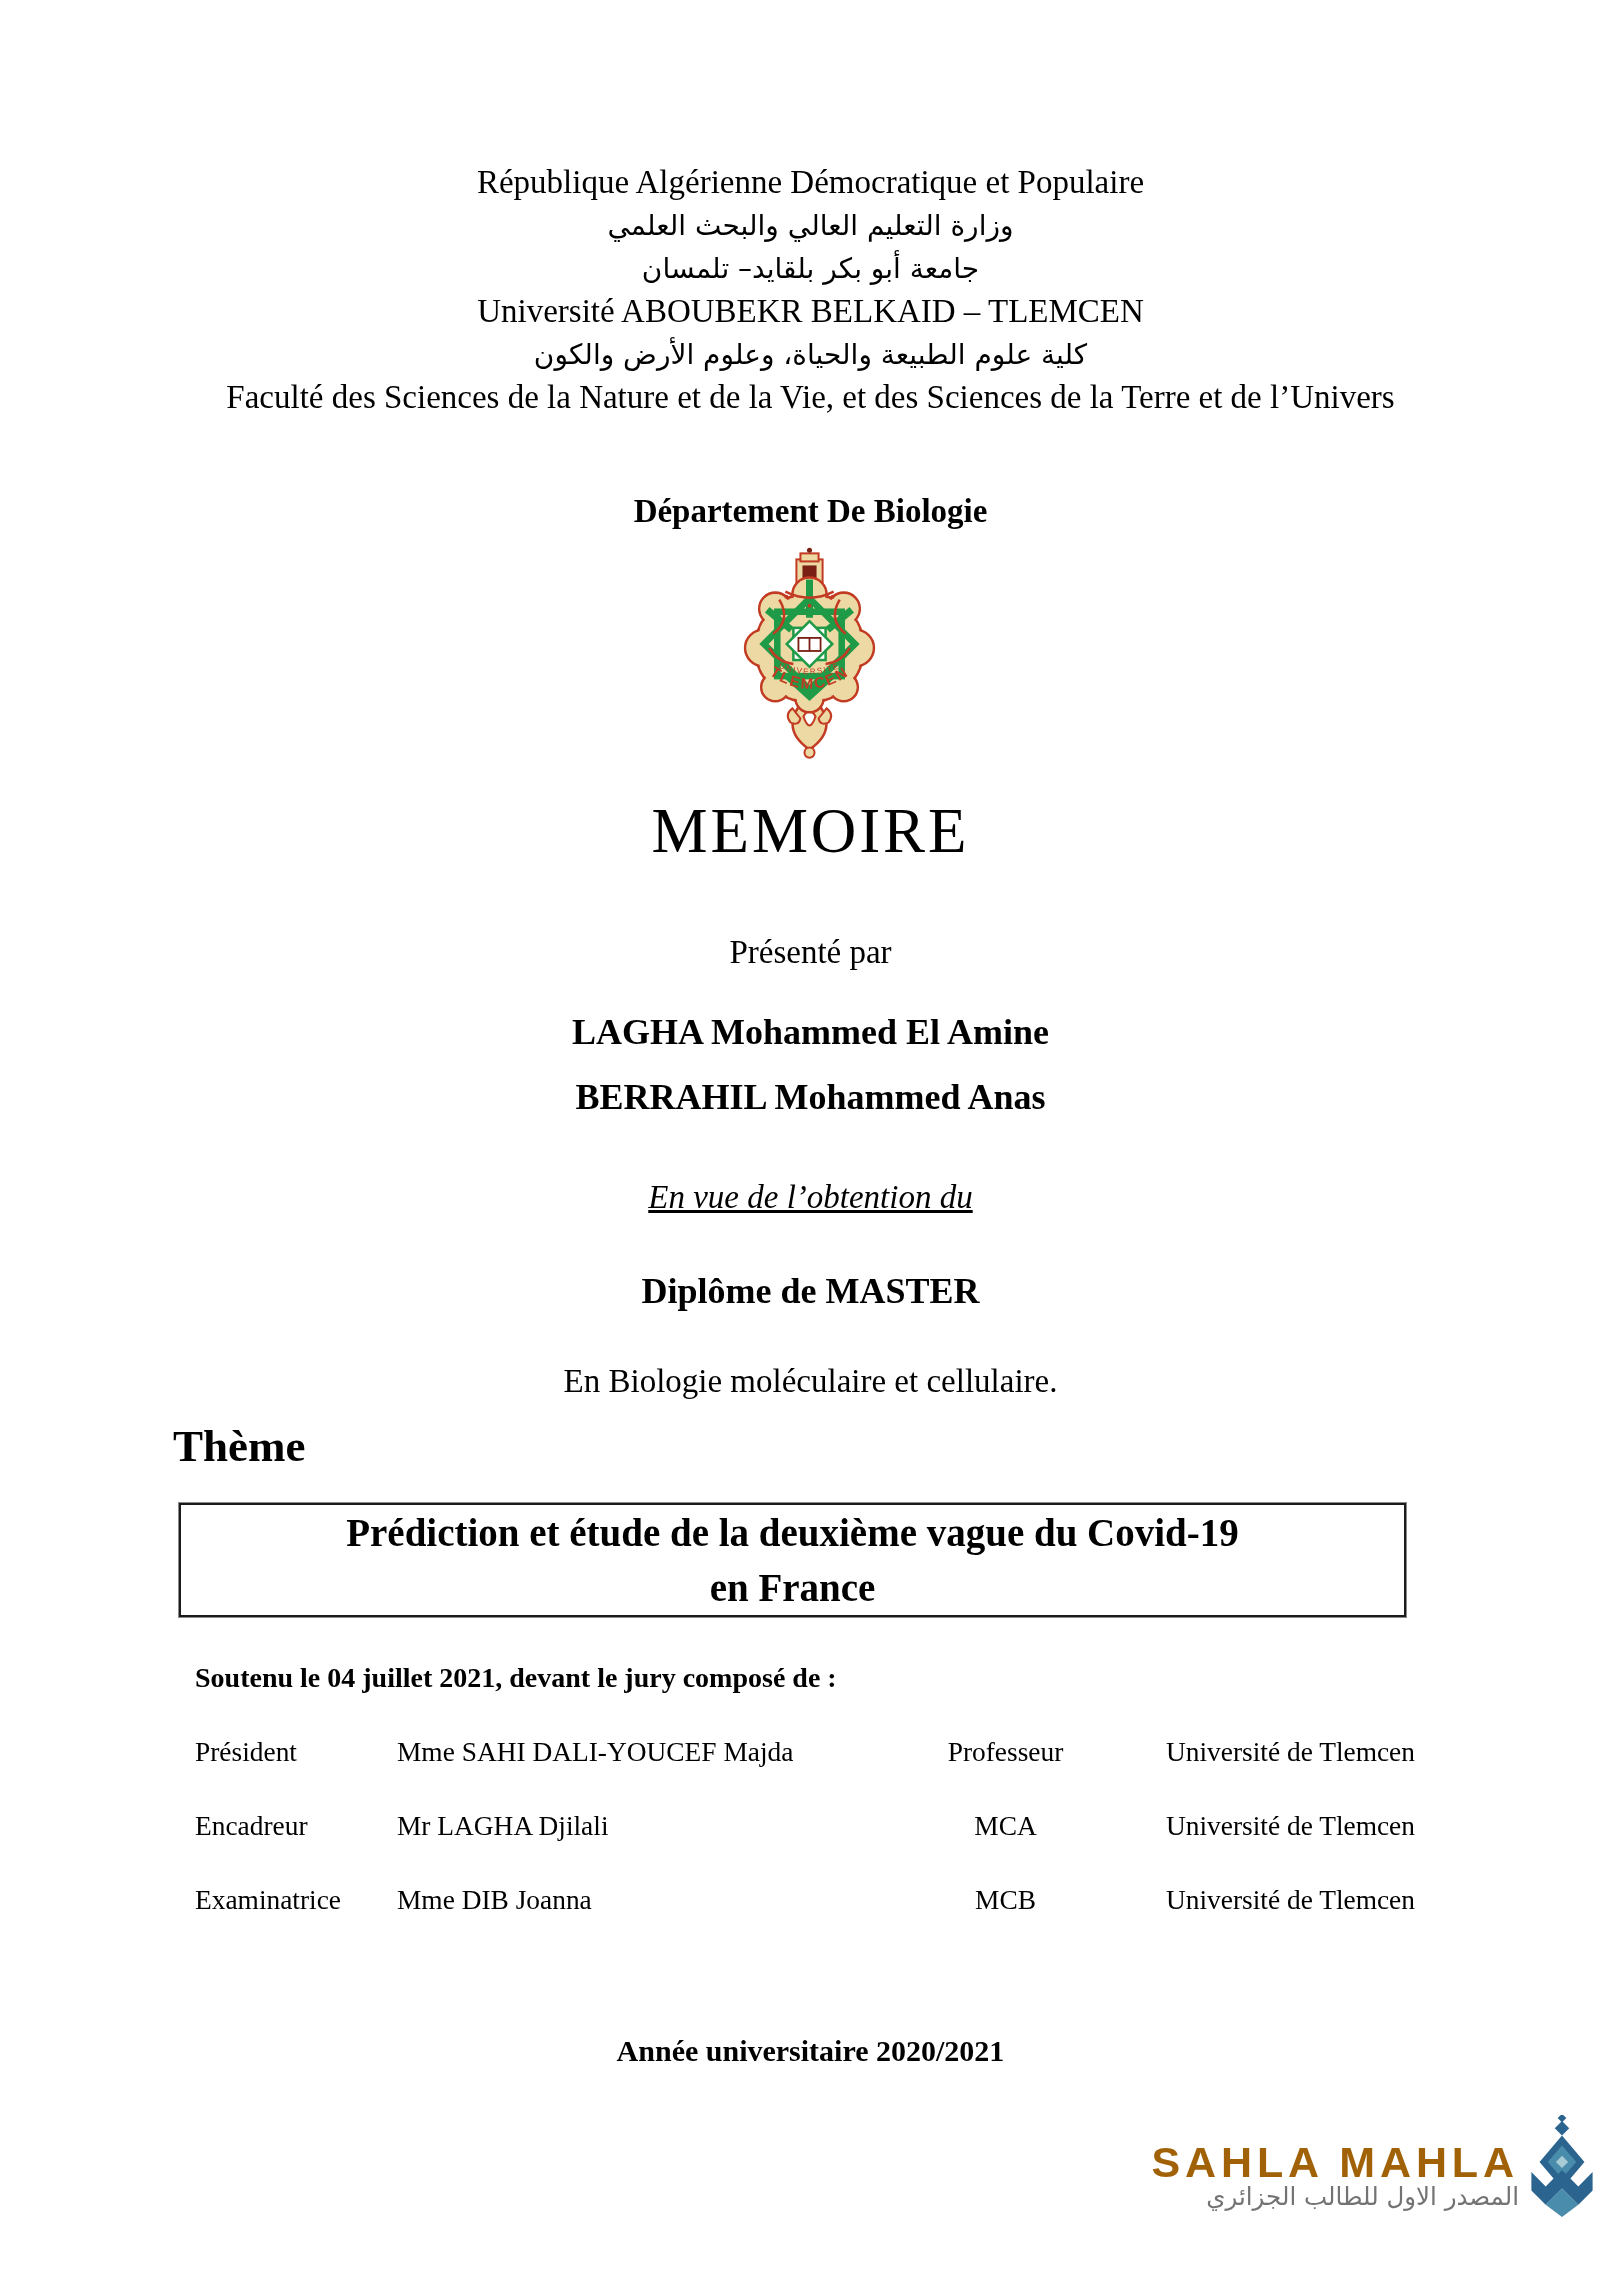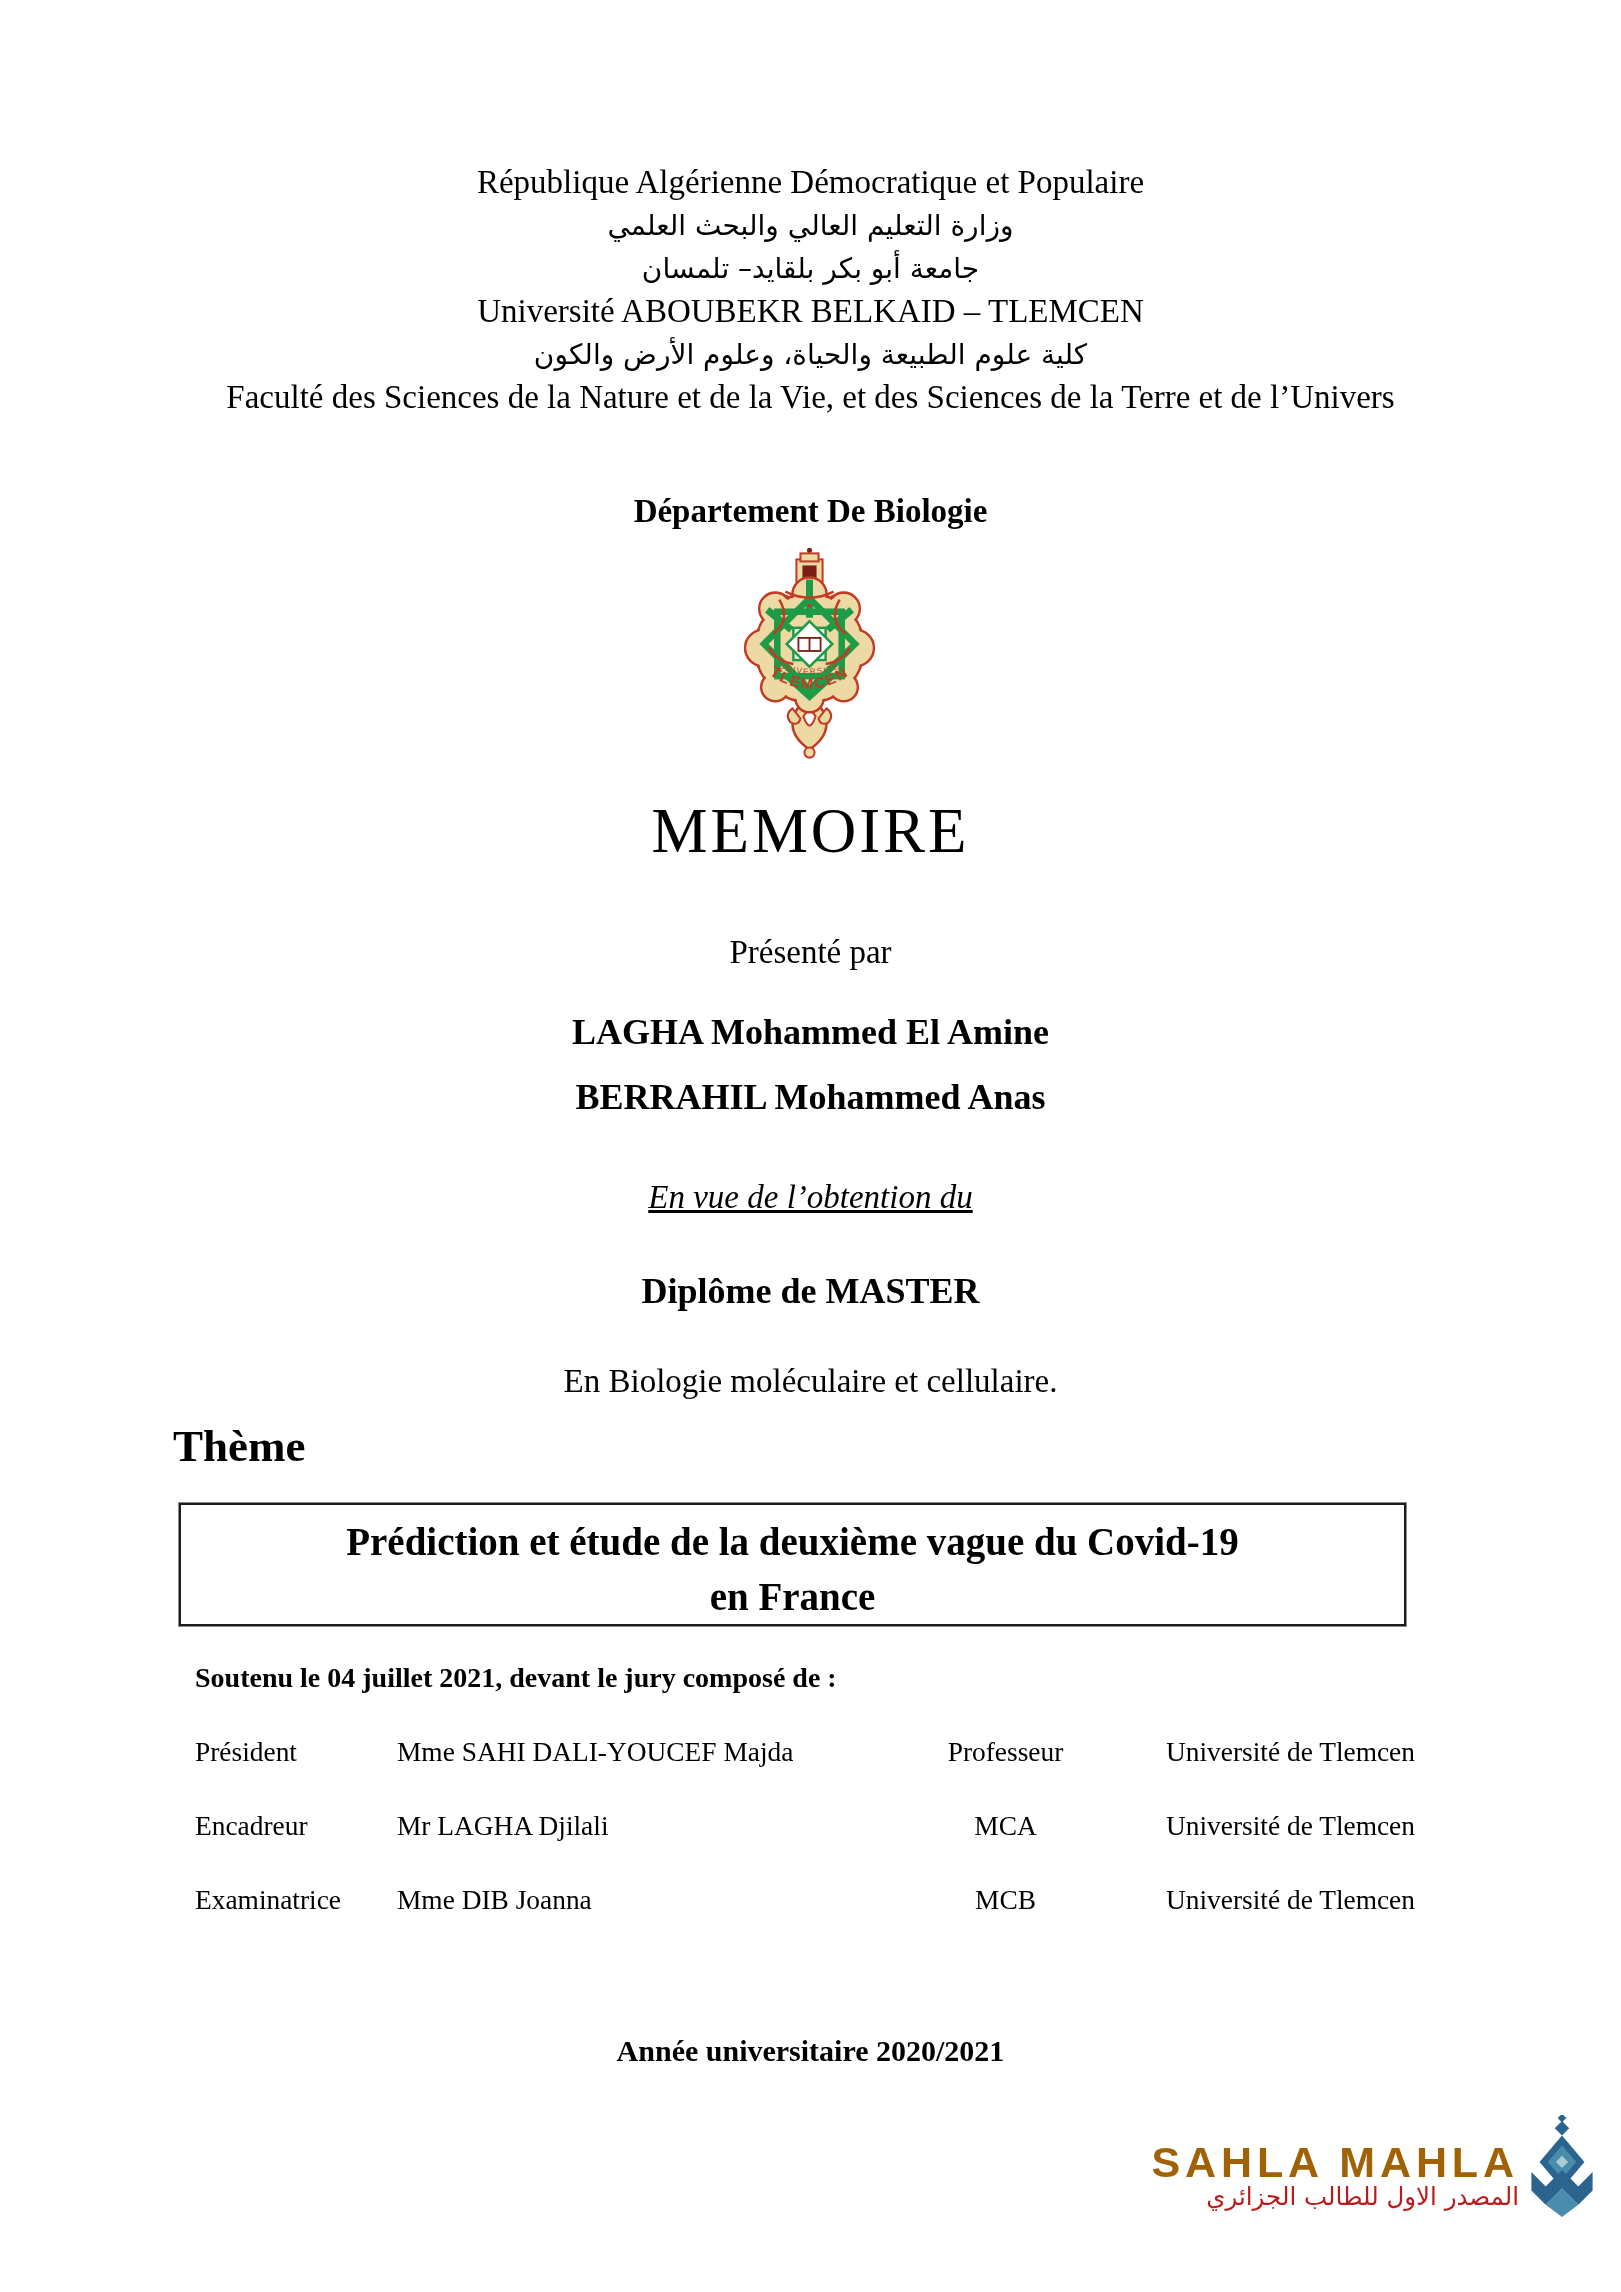--- a/index.html
+++ b/index.html
@@ -22,21 +22,21 @@
   .presente{top:929px;font-size:33px;height:47px;line-height:47px;}
   .author{font-size:36px;font-weight:bold;height:49px;line-height:49px;margin-top:12px;}
   .a1{top:996px;} .a2{top:1061px;}
   .envue{top:1174px;font-size:33px;font-style:italic;height:47px;line-height:47px;text-decoration:underline;}
   .diplome{top:1267px;font-size:36px;font-weight:bold;height:49px;line-height:49px;}
   .bio{top:1358px;font-size:33px;height:47px;line-height:47px;}
   .theme-label{left:173px;top:1419px;font-size:45px;font-weight:bold;height:55px;line-height:55px;}
   .theme-box{
     left:179px;top:1503px;width:1223px;height:110px;
     border:2.9px solid #1b1b1b;box-shadow:0 0 0 1px #8a8a8a;
-    text-align:center;font-size:39px;font-weight:bold;line-height:55px;padding-top:9px;
+    text-align:center;font-size:39px;font-weight:bold;line-height:55px;padding-top:0;
   }
   .soutenu{left:195px;top:1658px;font-size:28px;font-weight:bold;height:39px;line-height:39px;}
   .jury-row{left:0;width:1621px;height:39px;line-height:39px;font-size:27.4px;}
   .jr1{top:1733px;} .jr2{top:1807px;} .jr3{top:1881px;}
   .jury-role{position:absolute;left:195px;}
   .jury-name{position:absolute;left:397px;}
   .jury-grade{position:absolute;left:910px;width:191px;text-align:center;}
   .jury-aff{position:absolute;left:1166px;}
   .annee{top:2029px;font-size:30px;font-weight:bold;height:43px;line-height:43px;}
   
@@ -175,21 +175,21 @@
 <div class="abs jury-row jr3">
   <span class="jury-role">Examinatrice</span>
   <span class="jury-name">Mme DIB Joanna</span>
   <span class="jury-grade">MCB</span>
   <span class="jury-aff">Université de Tlemcen</span>
 </div>
 
 <div class="abs center annee">Année universitaire 2020/2021</div>
 
 <div class="abs wm-brand" style="color:#a16207">SAHLA MAHLA</div>
-<div class="abs wm-tagline" style="color:#b91c1c">المصدر الاول للطالب الجزائري</div>
+<div class="abs wm-tagline" style="color:#737373">المصدر الاول للطالب الجزائري</div>
 <svg class="abs wm-icon" viewBox="0 0 80 100" aria-hidden="true">
   <g fill="#2a648f">
     <rect x="37" y="0" width="6" height="6" transform="rotate(45 40 3)"></rect>
     <rect x="35" y="8" width="10" height="10" transform="rotate(45 40 13)"></rect>
   </g>
   <polygon points="40,20 62,46 40,72 18,46" fill="#2a648f"></polygon>
   <polygon points="40,30 54,46 40,62 26,46" fill="#4a8cab"></polygon>
   <polygon points="40,40 46,46 40,52 34,46" fill="#a9cbd4"></polygon>
   <path d="M10 56 L24 70 L40 54 L56 70 L70 56 L70 74 L56 88 L40 72 L24 88 L10 74 Z" fill="#2a648f"></path>
   <path d="M24 88 L40 72 L56 88 L40 100 Z" fill="#4a8cab"></path>

